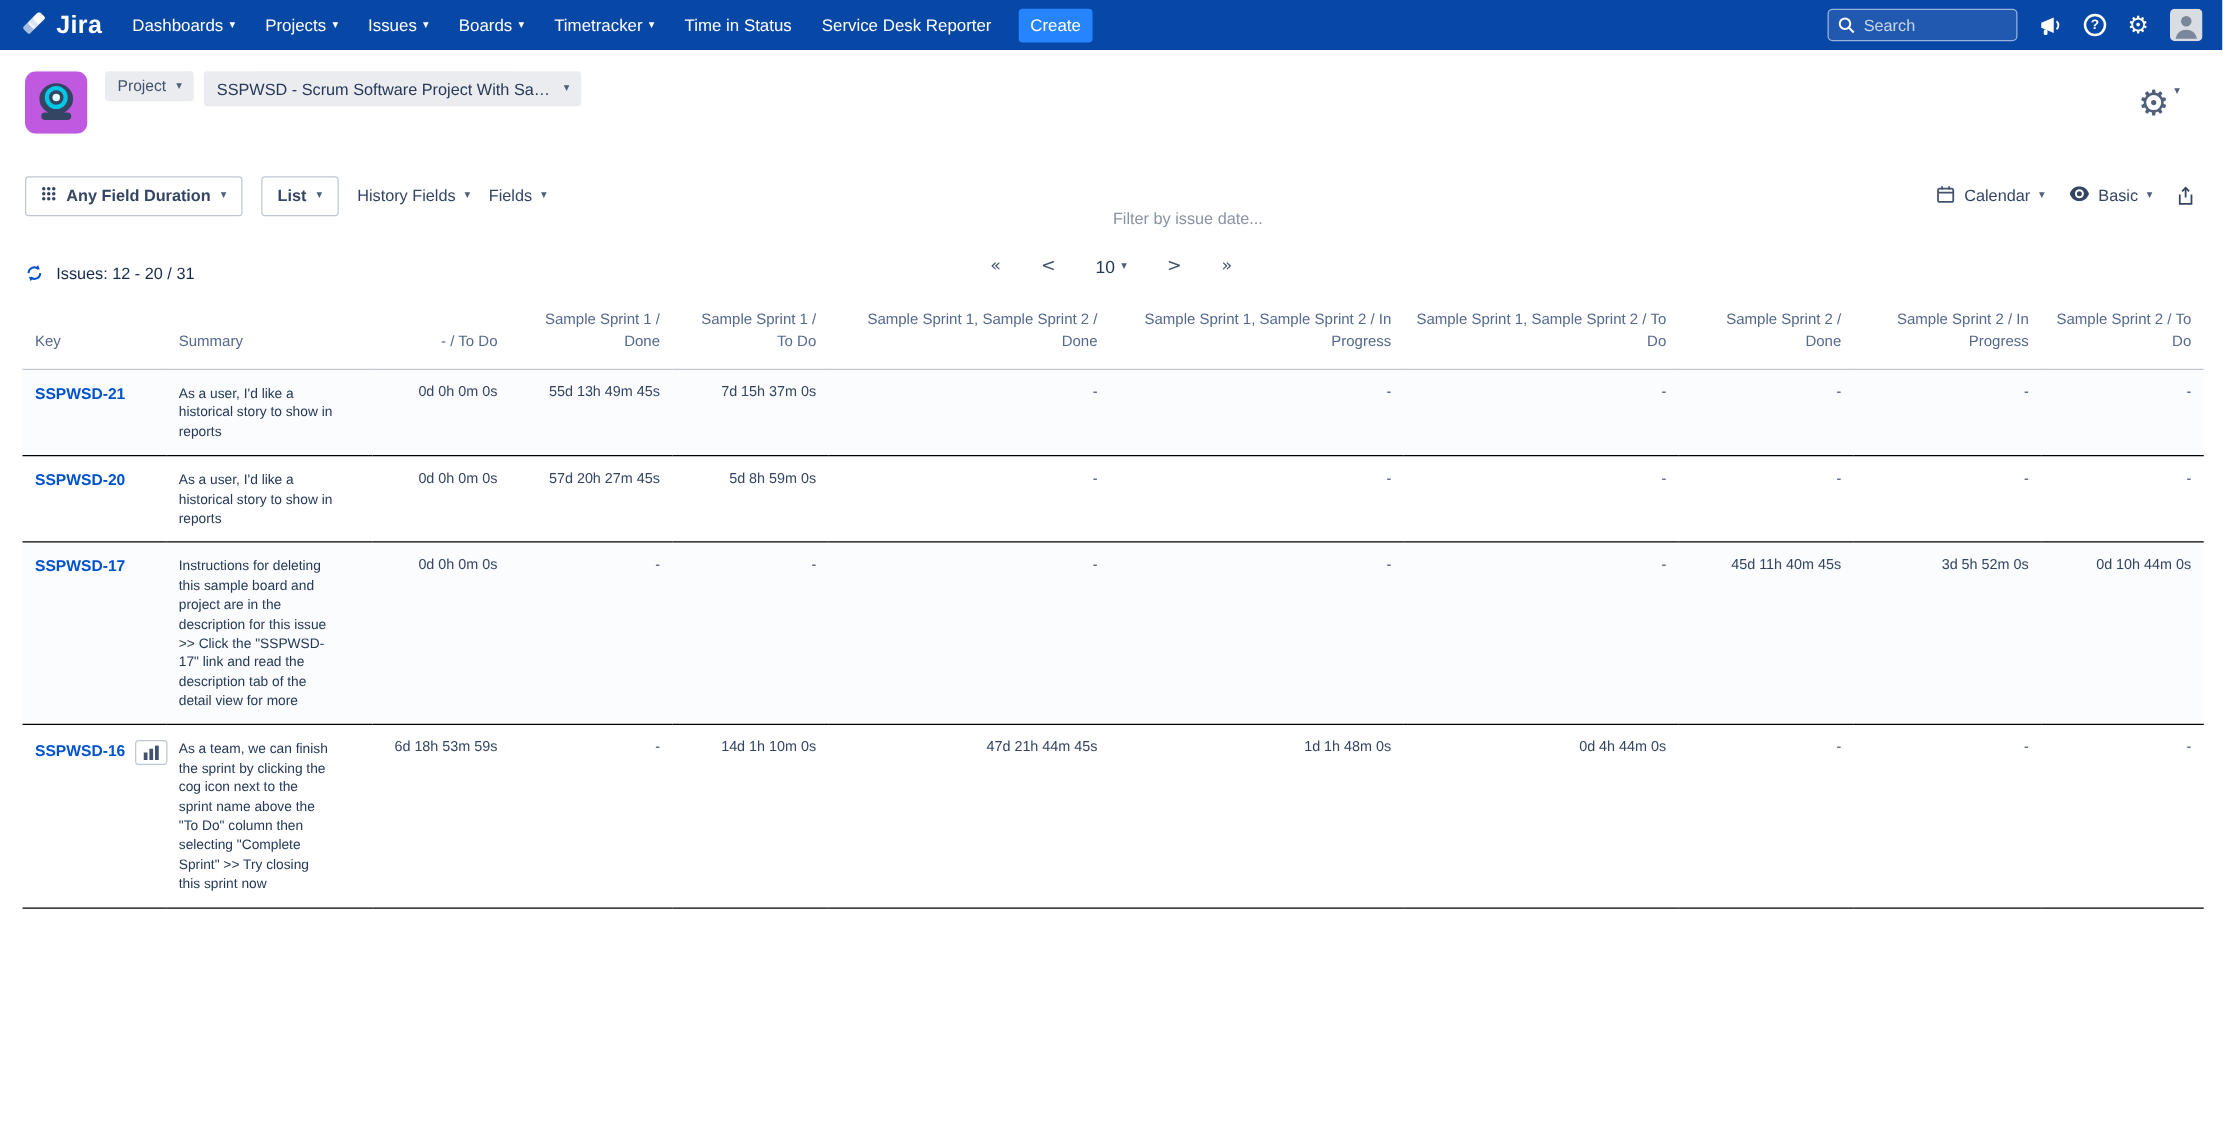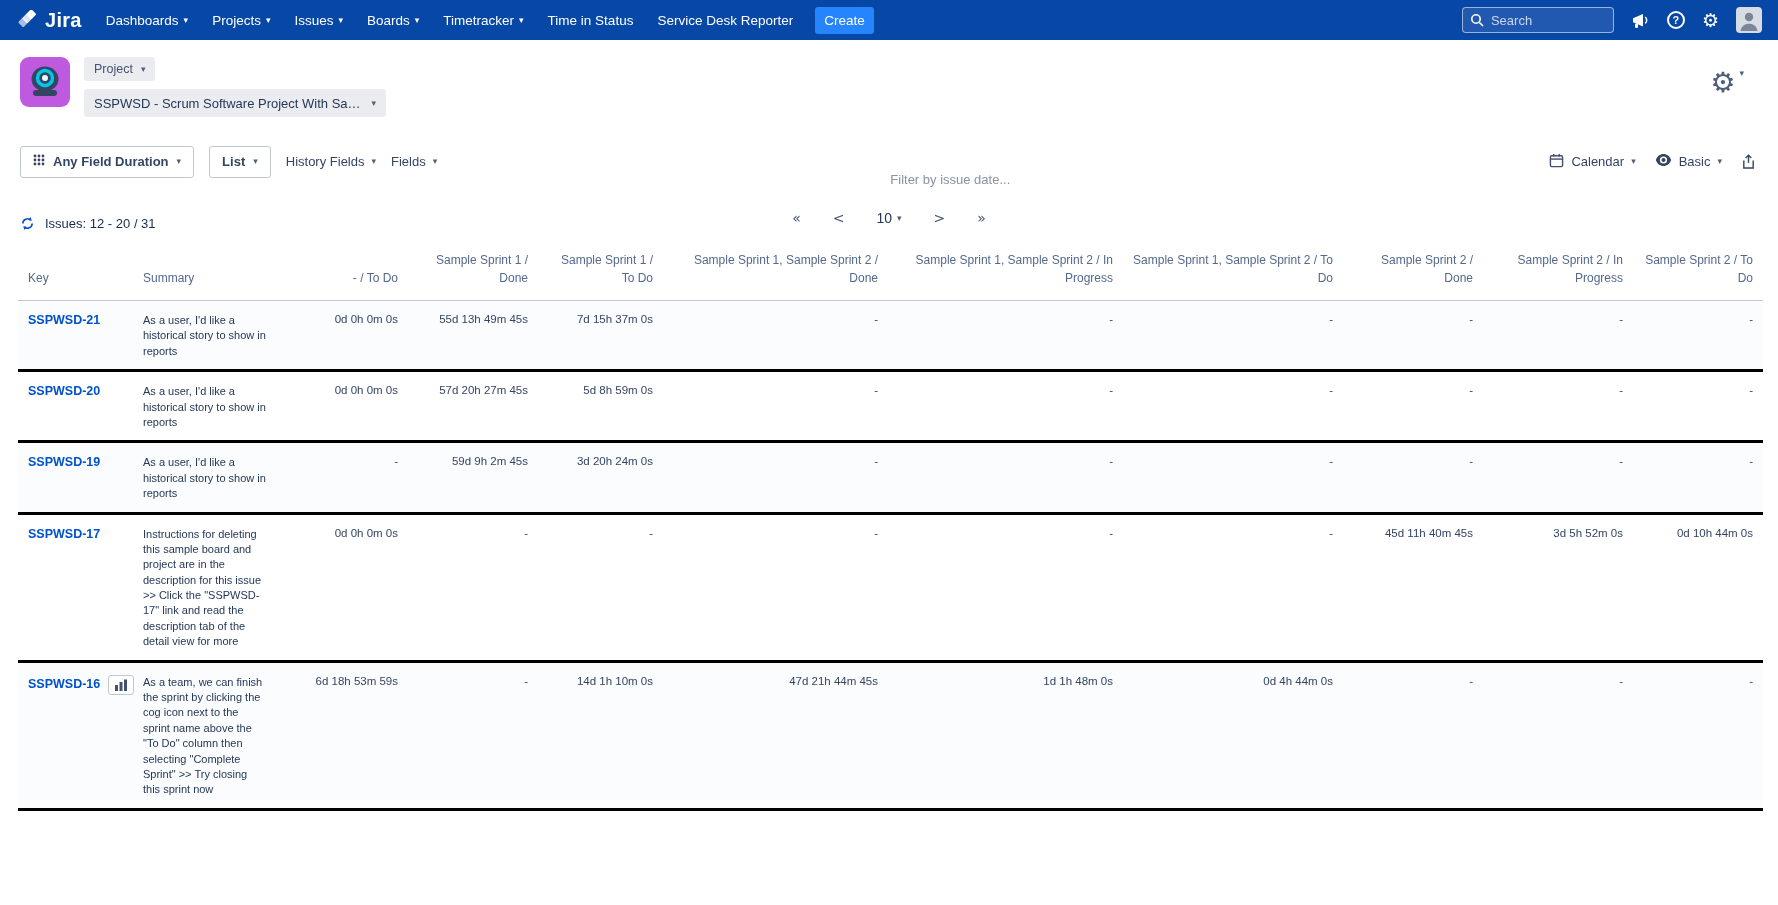--- a/index.html
+++ b/index.html
@@ -27,21 +27,21 @@
   .nav-search input::placeholder { color:rgba(255,255,255,.75); }
   .search-icon { position:absolute; left:8px; top:6px; }
   .nav-icon { display:inline-flex; align-items:center; cursor:pointer; }
   .help-icon { width:18px; height:18px; border:2px solid #fff; border-radius:50%; display:inline-flex; align-items:center;
     justify-content:center; font-size:11px; font-weight:bold; cursor:pointer; }
   .gear-glyph { font-family:"DejaVu Sans", sans-serif; font-size:19px; line-height:1; cursor:pointer; }
 
   
   .project-header { display:flex; align-items:flex-start; padding:17px 20px 4px; }
   .project-avatar { margin-right:14px; cursor:pointer; }
-  .project-meta { display:flex; flex-direction:column; gap:8px; }
+  .project-meta { display:flex; flex-direction:row; gap:8px; }
   .pill { display:inline-flex; align-items:center; gap:8px; background:#EBECF0; border-radius:3px; cursor:pointer; }
   .pill-small { height:24px; padding:0 10px; font-size:12.5px; color:#42526E; align-self:flex-start; }
   .pill-large { height:28px; width:302px; padding:0 10px; font-size:13px; color:#253858; justify-content:space-between; }
   .pill-large .name { white-space:nowrap; overflow:hidden; text-overflow:ellipsis; }
   .header-gear { margin-left:auto; display:flex; align-items:flex-start; gap:4px; color:#505F79; padding:12px 14px 0 0; cursor:pointer; }
   .header-gear .gear-big { font-size:28px; color:#505F79; }
 
   
   .toolbar { display:flex; align-items:center; padding:14px 20px 12px; gap:15px; }
   .btn-outline { display:inline-flex; align-items:center; gap:8px; height:32px; padding:0 12px; border:1px solid #C1C7D0;
@@ -61,21 +61,21 @@
     color:#42526E; font-size:14px; }
   .pg-btn { cursor:pointer; font-family:"DejaVu Sans", sans-serif; font-size:14px; }
   .page-size { display:inline-flex; align-items:center; gap:5px; cursor:pointer; font-size:14px; color:#253858; }
 
   
   .table-wrap { padding:4px 18px 0; }
   table { width:100%; border-collapse:collapse; table-layout:fixed; }
   thead th { font-size:12px; font-weight:normal; color:#54698D; text-align:right; vertical-align:bottom;
     padding:6px 10px 13px; line-height:1.5; border-bottom:1px solid #C1C7D0; cursor:pointer; }
   thead th.left { text-align:left; }
-  tbody tr { border-bottom:3px solid #000000; }
+  tbody tr { border-bottom:1px solid #000000; }
   tbody tr:nth-child(odd) { background:#FBFCFD; }
   tbody td { vertical-align:top; padding:12px 10px 10px; font-size:11.5px; color:#344563; text-align:right; }
   td.key-cell { text-align:left; padding-right:0; white-space:nowrap; }
   td.key-cell a { color:#0052CC; text-decoration:none; font-size:12.5px; font-weight:600; }
   td.summary-cell { text-align:left; font-size:11px; color:#253858; line-height:1.4; padding-right:32px; }
   .chart-btn { display:inline-flex; align-items:center; justify-content:center; border:1px solid #C1C7D0; border-radius:3px;
     padding:3px 5px; margin-left:8px; background:#fff; cursor:pointer; vertical-align:middle; }
 </style>
 </head>
 <body>
@@ -314,33 +314,20 @@
           <td>57d 20h 27m 45s</td>
           <td>5d 8h 59m 0s</td>
           <td>-</td>
           <td>-</td>
           <td>-</td>
           <td>-</td>
           <td>-</td>
           <td>-</td>
         </tr>
         <tr>
-          <td class="key-cell"><a href="#">SSPWSD-19</a></td>
-          <td class="summary-cell">As a user, I'd like a historical story to show in reports</td>
-          <td>-</td>
-          <td>59d 9h 2m 45s</td>
-          <td>3d 20h 24m 0s</td>
-          <td>-</td>
-          <td>-</td>
-          <td>-</td>
-          <td>-</td>
-          <td>-</td>
-          <td>-</td>
-        </tr>
-        <tr>
           <td class="key-cell"><a href="#">SSPWSD-17</a></td>
           <td class="summary-cell">Instructions for deleting this sample board and project are in the description for this issue &gt;&gt; Click the "SSPWSD-17" link and read the description tab of the detail view for more</td>
           <td>0d 0h 0m 0s</td>
           <td>-</td>
           <td>-</td>
           <td>-</td>
           <td>-</td>
           <td>-</td>
           <td>45d 11h 40m 45s</td>
           <td>3d 5h 52m 0s</td>

